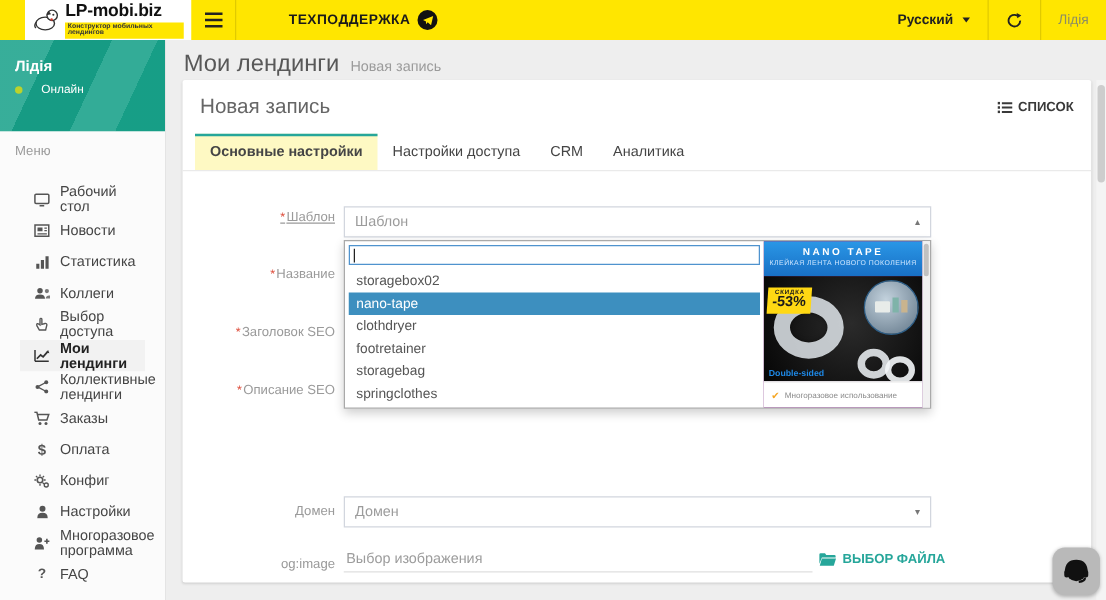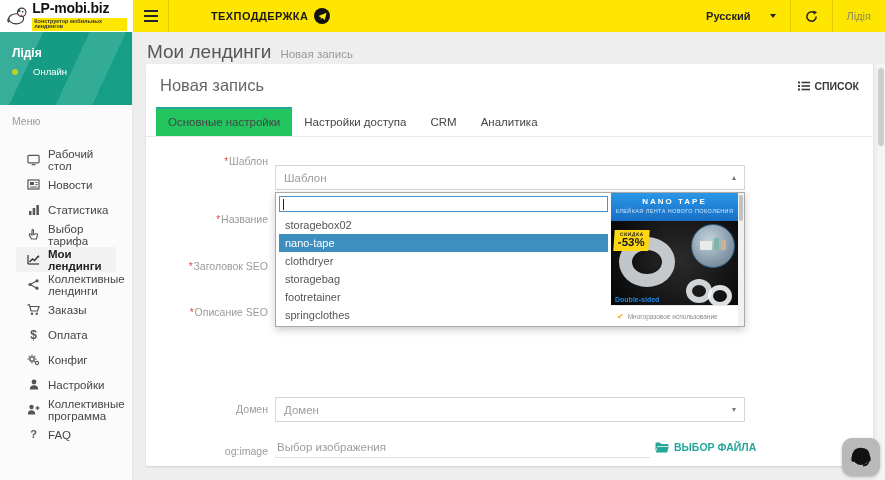--- a/index.html
+++ b/index.html
@@ -4,34 +4,34 @@
 <style>
   :root{
     --yellow:#ffe600; --teal:#17a189; --accent:#26a69a; --selectblue:#3d8fbf;
     --adblue:#1d87d8; --badgeyellow:#ffd813; --red:#dd4b39; --pagebg:#eeeeee; --border:#d2d6de;
   }
   *{box-sizing:border-box; font-family:"Liberation Sans",sans-serif;}
   html,body{margin:0;padding:0;}
   body{width:885px;height:480px;overflow:hidden;background:var(--pagebg);position:relative;}
 
   
-  .topbar{height:32px;display:flex;align-items:stretch;background:var(--yellow);}
+  .topbar{height:32px;display:flex;align-items:stretch;background:var(--yellow);padding-left:20px;}
   .logo-box{width:133px;background:#fff;display:flex;align-items:center;padding:2px 6px;gap:4px;flex:0 0 auto;}
   .logo-text{line-height:1;}
   .logo-title{font-size:14px;font-weight:bold;color:#111;letter-spacing:-0.2px;}
   .logo-sub{font-size:5.5px;font-weight:bold;color:#333;background:var(--yellow);padding:1px 2px;display:inline-block;margin-top:1px;}
   .hamburger{width:36px;display:flex;flex-direction:column;justify-content:center;align-items:center;gap:3px;border-right:1px solid rgba(0,0,0,0.12);cursor:pointer;}
   .hamburger span{width:14px;height:2px;background:#222;display:block;}
   .support{display:flex;align-items:center;gap:6px;margin-left:42px;cursor:pointer;}
   .support-label{font-size:11px;font-weight:bold;color:#1a1a1a;letter-spacing:0.4px;text-align:center;}
   .tg-circle{width:16px;height:16px;border-radius:50%;background:#111;display:flex;align-items:center;justify-content:center;}
   .topbar-right{margin-left:auto;display:flex;align-items:stretch;}
   .tb-item{display:flex;align-items:center;padding:0 14px;font-size:11px;cursor:pointer;}
   .tb-sep{width:1px;background:rgba(0,0,0,0.12);margin:0;}
-  .lang{font-weight:bold;color:#222;gap:16px;}
+  .lang{font-weight:bold;color:#222;gap:4px;}
   .caret-down{width:0;height:0;border-left:3.5px solid transparent;border-right:3.5px solid transparent;border-top:4px solid #222;display:inline-block;margin-left:3px;}
   .user-link{color:#8d8d63;}
 
   
   .layout{display:flex;height:448px;}
   .sidebar{width:133px;flex:0 0 auto;background:#fbfbfb;border-right:1px solid #e4e4e4;}
   .profile{height:73px;background:var(--teal);
     background-image:linear-gradient(115deg, rgba(255,255,255,0.14) 0 26%, rgba(0,0,0,0.04) 26% 54%, rgba(255,255,255,0.12) 54% 76%, rgba(0,0,0,0.02) 76%);
     padding:10px 12px;color:#fff;}
   .profile-name{font-size:12px;font-weight:bold;margin-top:4px;}
@@ -52,21 +52,21 @@
   .page-title{font-size:19px;font-weight:400;color:#585858;}
   .breadcrumb{font-size:11.5px;color:#9b9b9b;margin-left:9px;}
 
   .card{position:absolute;left:13px;top:32px;width:727px;height:402px;background:#fff;
     box-shadow:0 1px 2px rgba(0,0,0,0.12);border-radius:2px;}
   .card-head{display:flex;align-items:center;justify-content:space-between;padding:12px 14px 4px 14px;}
   .card-title{font-size:16.5px;font-weight:400;color:#666;}
   .list-btn{display:flex;align-items:center;gap:4px;font-size:10.5px;font-weight:bold;color:#3a3a3a;cursor:pointer;}
   .tabs{display:flex;align-items:flex-end;padding:10px 10px 0 10px;border-bottom:1px solid #eaeaea;height:38px;}
   .tab{font-size:11.5px;color:#454545;padding:7px 12px 8px 12px;cursor:pointer;position:relative;}
-  .tab.active{font-weight:normal;border-top:2px solid var(--accent);background:#22c55e;}
+  .tab.active{font-weight:bold;border-top:2px solid var(--accent);background:#fef9c3;}
 
   .card-body{position:relative;height:330px;}
   .f-label{position:absolute;left:4px;width:118px;text-align:right;font-size:10.5px;color:#9a9a9a;}
   .req{color:var(--red);margin-right:1px;font-size:10px;}
   .f-select{position:absolute;left:129px;width:470px;height:25px;border:1px solid var(--border);background:#fff;
     display:flex;align-items:center;justify-content:space-between;padding:0 8px;font-size:11.5px;color:#9c9c9c;cursor:pointer;}
   .sel-caret{font-size:8px;color:#777;}
   .underline-input{position:absolute;left:129px;width:375px;height:21px;border:none;border-bottom:1px solid #e0e0e0;
     font-size:11.5px;color:#444;background:transparent;outline:none;}
   .underline-input::placeholder{color:#9c9c9c;}
@@ -202,25 +202,36 @@
             <svg width="12" height="12" viewBox="0 0 12 12">
               <rect x="1" y="7" width="2.5" height="4" fill="#555"></rect>
               <rect x="4.7" y="4" width="2.5" height="7" fill="#555"></rect>
               <rect x="8.4" y="1" width="2.5" height="10" fill="#555"></rect>
             </svg>
           </span>
         <span>Статистика</span>
       </li>
       <li>
         <span class="mi">
+            <svg width="14" height="11" viewBox="0 0 14 11">
+              <circle cx="5" cy="3.5" r="2.2" fill="#555"></circle>
+              <path d="M1 10 Q1 6.5 5 6.5 Q9 6.5 9 10 Z" fill="#555"></path>
+              <circle cx="10.5" cy="3.8" r="1.7" fill="#777"></circle>
+              <path d="M9.5 9.8 Q10 7 13 7.4 L13 9.8 Z" fill="#777"></path>
+            </svg>
+          </span>
+        <span>Коллеги</span>
+      </li>
+      <li>
+        <span class="mi">
             <svg width="11" height="12" viewBox="0 0 11 12">
               <path d="M4 1.5 L4 6 L2.5 5 Q1 4.5 1.5 6.5 L3.5 10 L8.5 10 L9.5 6 Q9.5 4.5 8 4.8 L5.5 5.5 L5.5 1.5 Q5.5 0.5 4.7 0.5 Q4 0.5 4 1.5 Z" fill="none" stroke="#555" stroke-width="1.1"></path>
             </svg>
           </span>
-        <span>Выбор тарифа</span>
+        <span>Выбор доступа</span>
       </li>
       <li class="active">
         <span class="mi">
             <svg width="13" height="11" viewBox="0 0 13 11">
               <polyline points="1,10 1,1" stroke="#333" stroke-width="1.2" fill="none"></polyline>
               <polyline points="1,10 12,10" stroke="#333" stroke-width="1.2" fill="none"></polyline>
               <polyline points="2.5,8 5.5,5 7.5,6.5 11,2.5" stroke="#333" stroke-width="1.4" fill="none"></polyline>
               <path d="M11.5 1 L12.5 3.5 L9.8 3 Z" fill="#333"></path>
             </svg>
           </span>
@@ -281,21 +292,21 @@
       </li>
       <li>
         <span class="mi">
             <svg width="13" height="11" viewBox="0 0 13 11">
               <circle cx="4.5" cy="3" r="2.2" fill="#555"></circle>
               <path d="M0.8 10.5 Q0.8 6.2 4.5 6.2 Q8.2 6.2 8.2 10.5 Z" fill="#555"></path>
               <line x1="10.5" y1="2" x2="10.5" y2="6" stroke="#555" stroke-width="1.3"></line>
               <line x1="8.5" y1="4" x2="12.5" y2="4" stroke="#555" stroke-width="1.3"></line>
             </svg>
           </span>
-        <span>Коллективные программа</span>
+        <span>Многоразовое программа</span>
       </li>
       <li>
         <span class="mi mi-q">?</span>
         <span>FAQ</span>
       </li>
     </ul>
   </div>
 
   <div class="main">
     <div class="page-head">
@@ -321,40 +332,40 @@
 
       <div class="tabs">
         <div class="tab active">Основные настройки</div>
         <div class="tab">Настройки доступа</div>
         <div class="tab">CRM</div>
         <div class="tab">Аналитика</div>
       </div>
 
       <div class="card-body">
 
-        <div class="f-label" style="top:18px;"><span class="req">*</span><span>Шаблон</span></div>
+        <div class="f-label" style="top:31px;text-decoration:underline;"><span class="req">*</span><span>Шаблон</span></div>
         <div class="f-select" style="top:28px;">
           <span>Шаблон</span>
           <span class="sel-caret">▴</span>
         </div>
 
         <div class="f-label" style="top:76px;"><span class="req">*</span><span>Название</span></div>
         <div class="f-label" style="top:123px;"><span class="req">*</span><span>Заголовок SEO</span></div>
         <div class="f-label" style="top:169px;"><span class="req">*</span><span>Описание SEO</span></div>
 
         <div class="dd-panel">
           <div class="dd-left">
             <input class="dd-search" value="" style="">
             <span class="dd-cursor"></span>
             <ul class="dd-options">
               <li>storagebox02</li>
               <li class="selected">nano-tape</li>
               <li>clothdryer</li>
+              <li>footretainer</li>
               <li>storagebag</li>
-              <li>footretainer</li>
               <li>springclothes</li>
             </ul>
           </div>
           <div class="preview">
             <div class="pv-head">
               <div class="pv-title">NANO TAPE</div>
               <div class="pv-sub">КЛЕЙКАЯ ЛЕНТА НОВОГО ПОКОЛЕНИЯ</div>
             </div>
             <div class="pv-body">
               <div class="ring big"></div>

